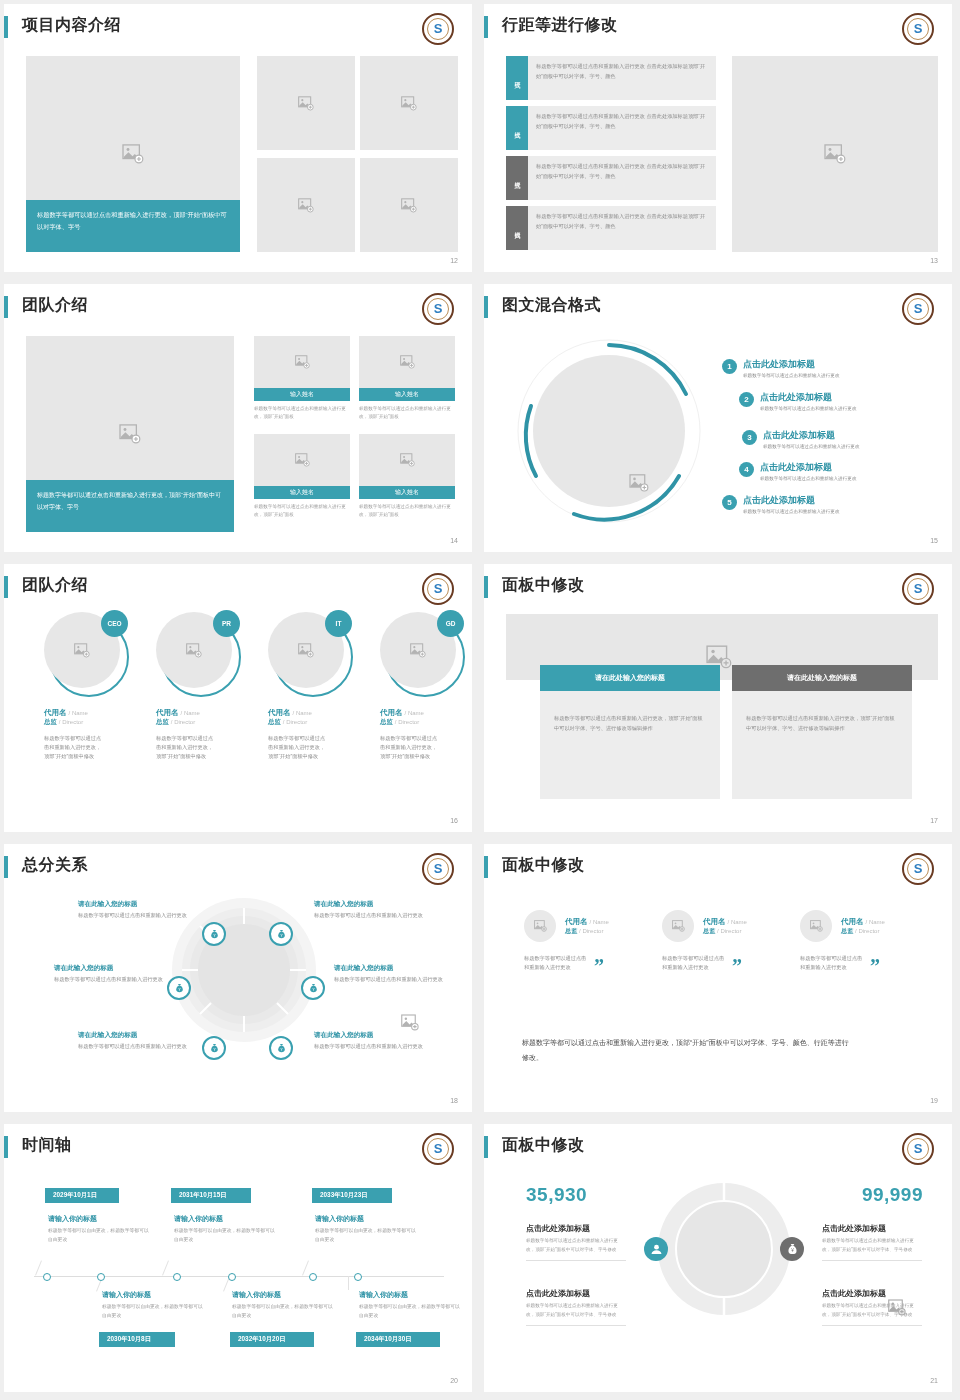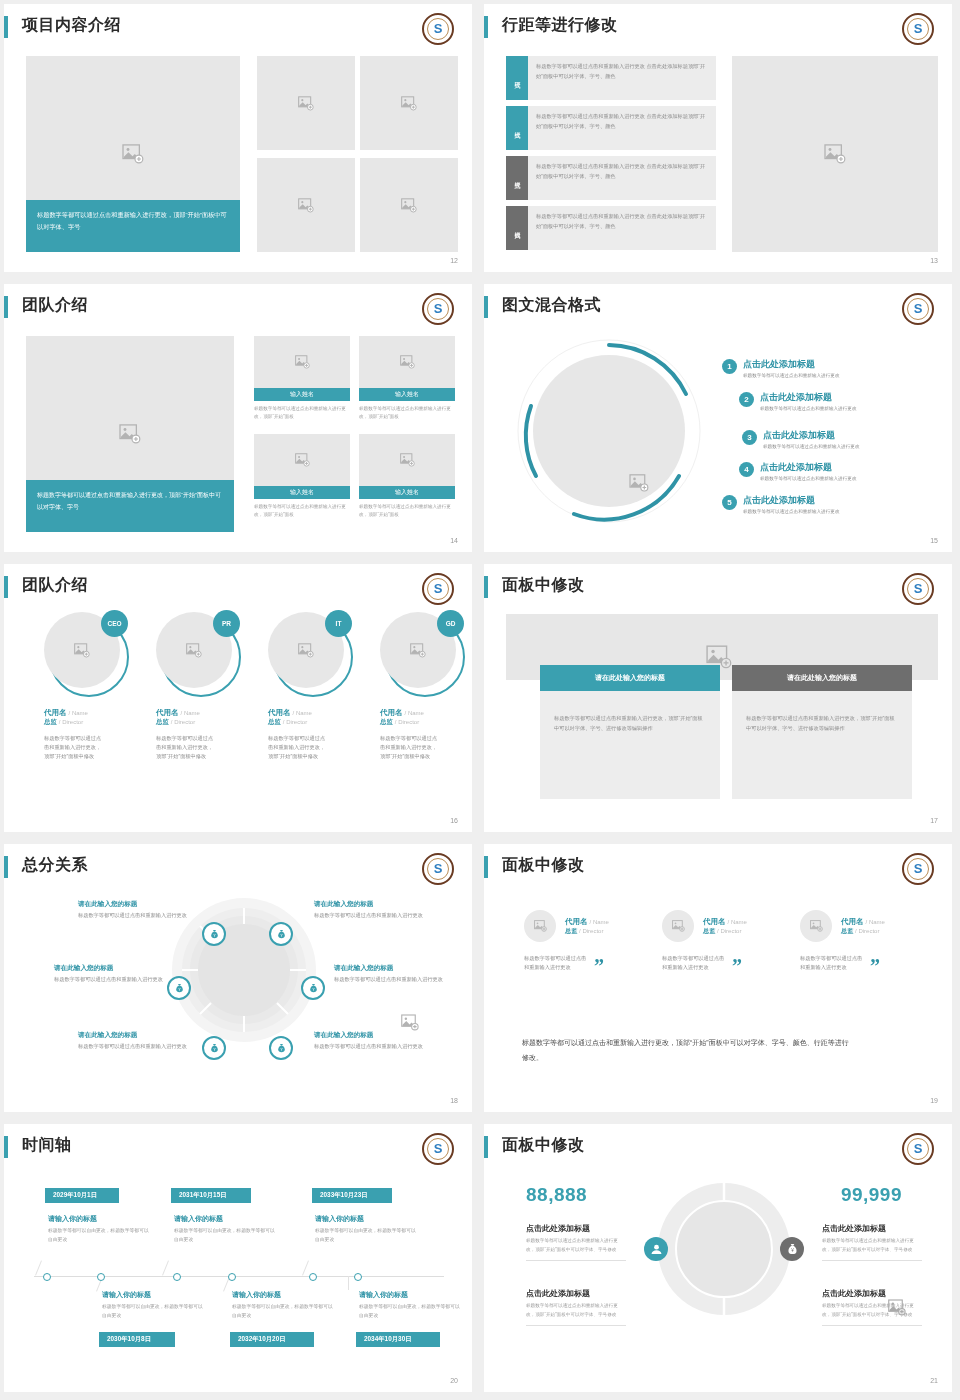--- a/index.html
+++ b/index.html
@@ -723,33 +723,33 @@
 <div class="slide">
       <div class="card">
   <div class="accent"></div>
   <div class="stitle">面板中修改</div>
   <div class="logo">
           <div class="inner">
             <div class="s">S</div>
           </div>
         </div>
 
-  <div class="s21-num" style="left:42px;top:60px">88,888</div>
+  <div class="s21-num" style="left:42px;top:60px">35,930</div>
   <div style="position:absolute;left:42px;top:99px;width:100px">
     <div class="s21-h">点击此处添加标题</div>
     <div class="s21-d">标题数字等都可以通过点击和重新输入进行更改，顶部“开始”面板中可以对字体、字号修改</div>
     <div class="s21-rule"></div>
   </div>
   <div style="position:absolute;left:42px;top:164px;width:100px">
     <div class="s21-h">点击此处添加标题</div>
     <div class="s21-d">标题数字等都可以通过点击和重新输入进行更改，顶部“开始”面板中可以对字体、字号修改</div>
     <div class="s21-rule"></div>
   </div>
 
-  <div class="s21-num" style="right:50px;top:60px">99,999</div>
+  <div class="s21-num" style="right:29px;top:60px">99,999</div>
   <div style="position:absolute;left:338px;top:99px;width:100px">
     <div class="s21-h">点击此处添加标题</div>
     <div class="s21-d">标题数字等都可以通过点击和重新输入进行更改，顶部“开始”面板中可以对字体、字号修改</div>
     <div class="s21-rule"></div>
   </div>
   <div style="position:absolute;left:338px;top:164px;width:100px">
     <div class="s21-h">点击此处添加标题</div>
     <div class="s21-d">标题数字等都可以通过点击和重新输入进行更改，顶部“开始”面板中可以对字体、字号修改</div>
     <div class="s21-rule"></div>
   </div>

